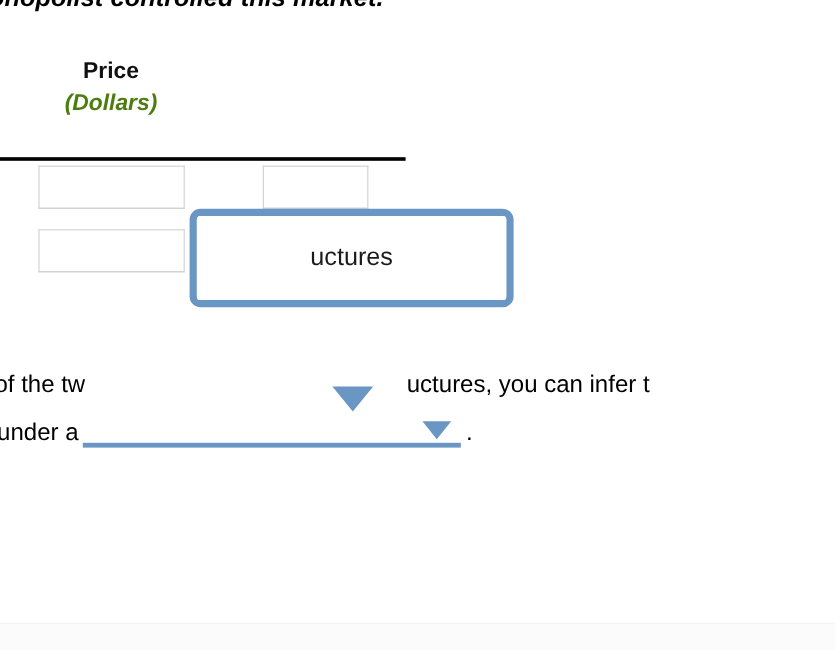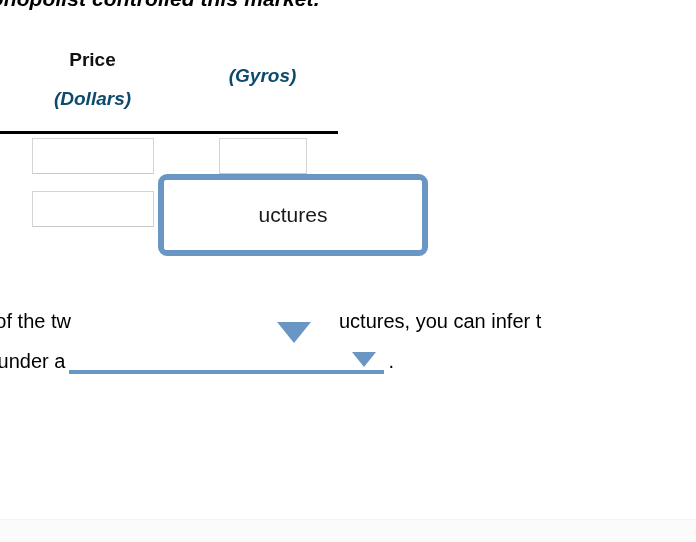--- a/index.html
+++ b/index.html
@@ -50,23 +50,23 @@
   .th-title {
     font-size: 19px;
     font-weight: bold;
     color: #111111;
     line-height: 23px;
   }
   .th-unit {
     font-size: 19px;
     font-weight: bold;
     font-style: italic;
-    color: #0c4a6e;
+    color: #4d7c0f;
     line-height: 23px;
-    margin-top: 16px;
+    margin-top: 4px;
   }
   .table-rule {
     position: absolute;
     left: 0px;
     top: 83px;
     width: 338px;
     height: 3px;
     background: #000000;
   }
 
@@ -216,21 +216,20 @@
 
 <div class="prompt-line">monopolist controlled this market.</div>
 
 <div class="data-table">
   <div class="thead-row">
     <div class="th th-price">
       <div class="th-title">Price</div>
       <div class="th-unit">(Dollars)</div>
     </div>
     <div class="th th-qty">
-      <div class="th-unit">(Gyros)</div>
     </div>
   </div>
 
   <div class="table-rule"></div>
 
   <div class="tbody">
     <div class="tr">
       <div class="cell cell-price">
         <input class="answer-box answer-box-price" type="text" value="" style="">
       </div>

